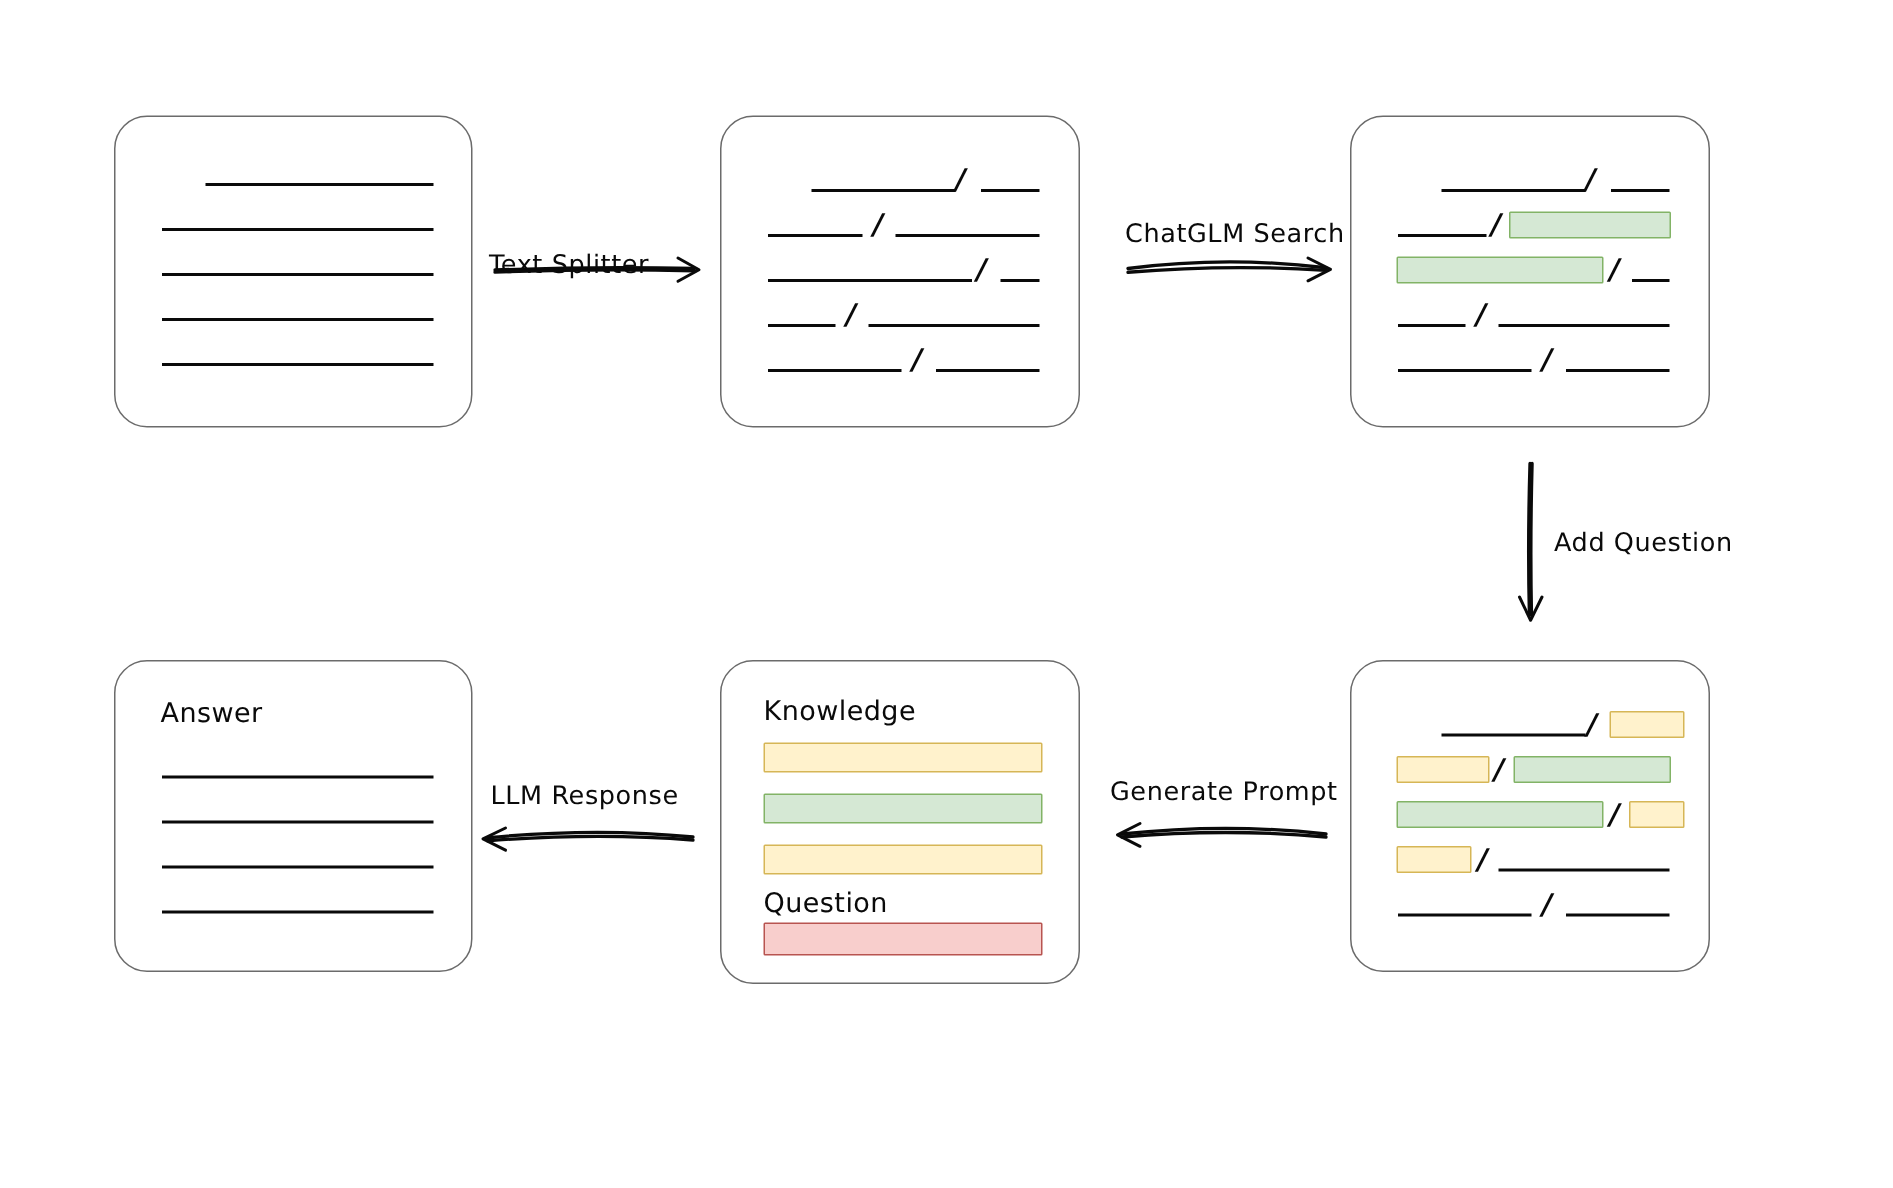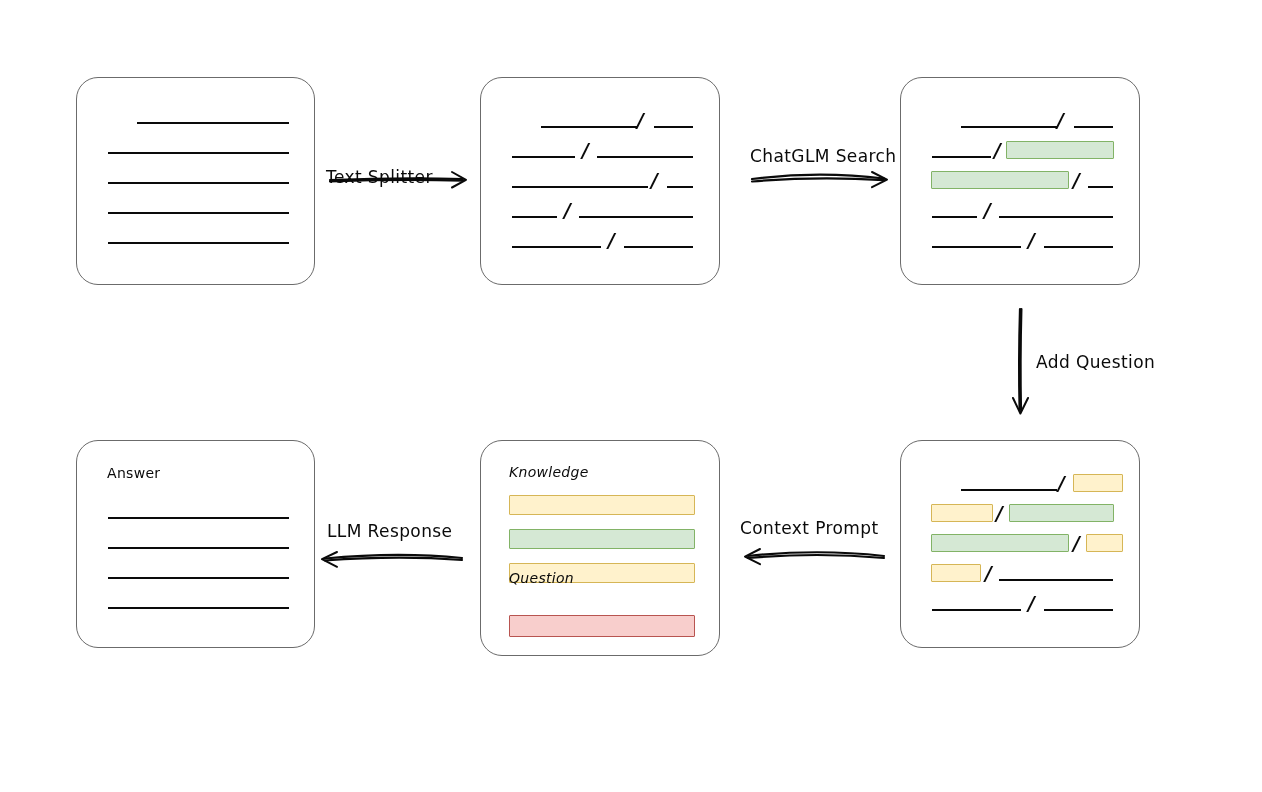--- a/index.html
+++ b/index.html
@@ -69,21 +69,21 @@
     font-family: "DejaVu Sans", sans-serif;
     font-size: 17px;
     letter-spacing: 0.4px;
     color: #0a0a0a;
     white-space: nowrap;
     line-height: 1.1;
   }
   .box-title {
     position: absolute;
     font-family: "DejaVu Sans", sans-serif;
-    font-size: 14px;
+    font-size: 18px;
     letter-spacing: 0.3px;
     color: #0a0a0a;
     white-space: nowrap;
     line-height: 1.1;
   }
   .footer-note {
     position: absolute;
     font-family: "DejaVu Sans", sans-serif;
     font-size: 17px;
     letter-spacing: 0.3px;
@@ -175,26 +175,26 @@
 
     <div class="chip yellow" style="left:30px;  top:123px; width:50px; height:18px;"></div>
     <div class="slash" style="left:84px;  top:123px;">/</div>
     <div class="line" style="left:98px;  top:138px; width:114px;"></div>
 
     <div class="line" style="left:31px;  top:168px; width:89px;"></div>
     <div class="slash" style="left:127px; top:153px;">/</div>
     <div class="line" style="left:143px; top:168px; width:69px;"></div>
   </div>
 
-  <div class="doc-box" style="left:480px; top:440px; width:240px; height:216px;font-style:italic;">
+  <div class="doc-box" style="left:480px; top:440px; width:240px; height:216px;">
     <div class="box-title" style="left:28px; top:24px;">Knowledge</div>
     <div class="chip yellow" style="left:28px; top:54px; width:186px; height:20px;"></div>
     <div class="chip green" style="left:28px; top:88px; width:186px; height:20px;"></div>
     <div class="chip yellow" style="left:28px; top:122px; width:186px; height:20px;"></div>
-    <div class="box-title" style="left:28px; top:130px;">Question</div>
+    <div class="box-title" style="left:28px; top:152px;">Question</div>
     <div class="chip red" style="left:28px; top:174px; width:186px; height:22px;"></div>
   </div>
 
   <div class="doc-box" style="left:76px; top:440px; width:239px; height:208px;">
     <div class="box-title" style="left:30px; top:25px;">Answer</div>
     <div class="line" style="left:31px; top:76px;  width:181px;"></div>
     <div class="line" style="left:31px; top:106px; width:181px;"></div>
     <div class="line" style="left:31px; top:136px; width:181px;"></div>
     <div class="line" style="left:31px; top:166px; width:181px;"></div>
   </div>
@@ -231,17 +231,17 @@
         <path d="M462,560 Q398,555 325,560.5"></path>
         <path d="M337,552 L322,559.2 L337,566.8" stroke-width="2"></path>
       </g>
 
     </g>
   </svg>
 
   <div class="hand-label" style="left:326px; top:148px;margin-top:20px;">Text Splitter</div>
   <div class="hand-label" style="left:750px; top:147px;">ChatGLM Search</div>
   <div class="hand-label" style="left:1036px; top:353px;">Add Question</div>
-  <div class="hand-label" style="left:740px; top:519px;">Context Prompt</div>
+  <div class="hand-label" style="left:740px; top:519px;">Generate Prompt</div>
   <div class="hand-label" style="left:327px; top:522px;">LLM Response</div>
 
 
 </div>
 
 </body></html>

